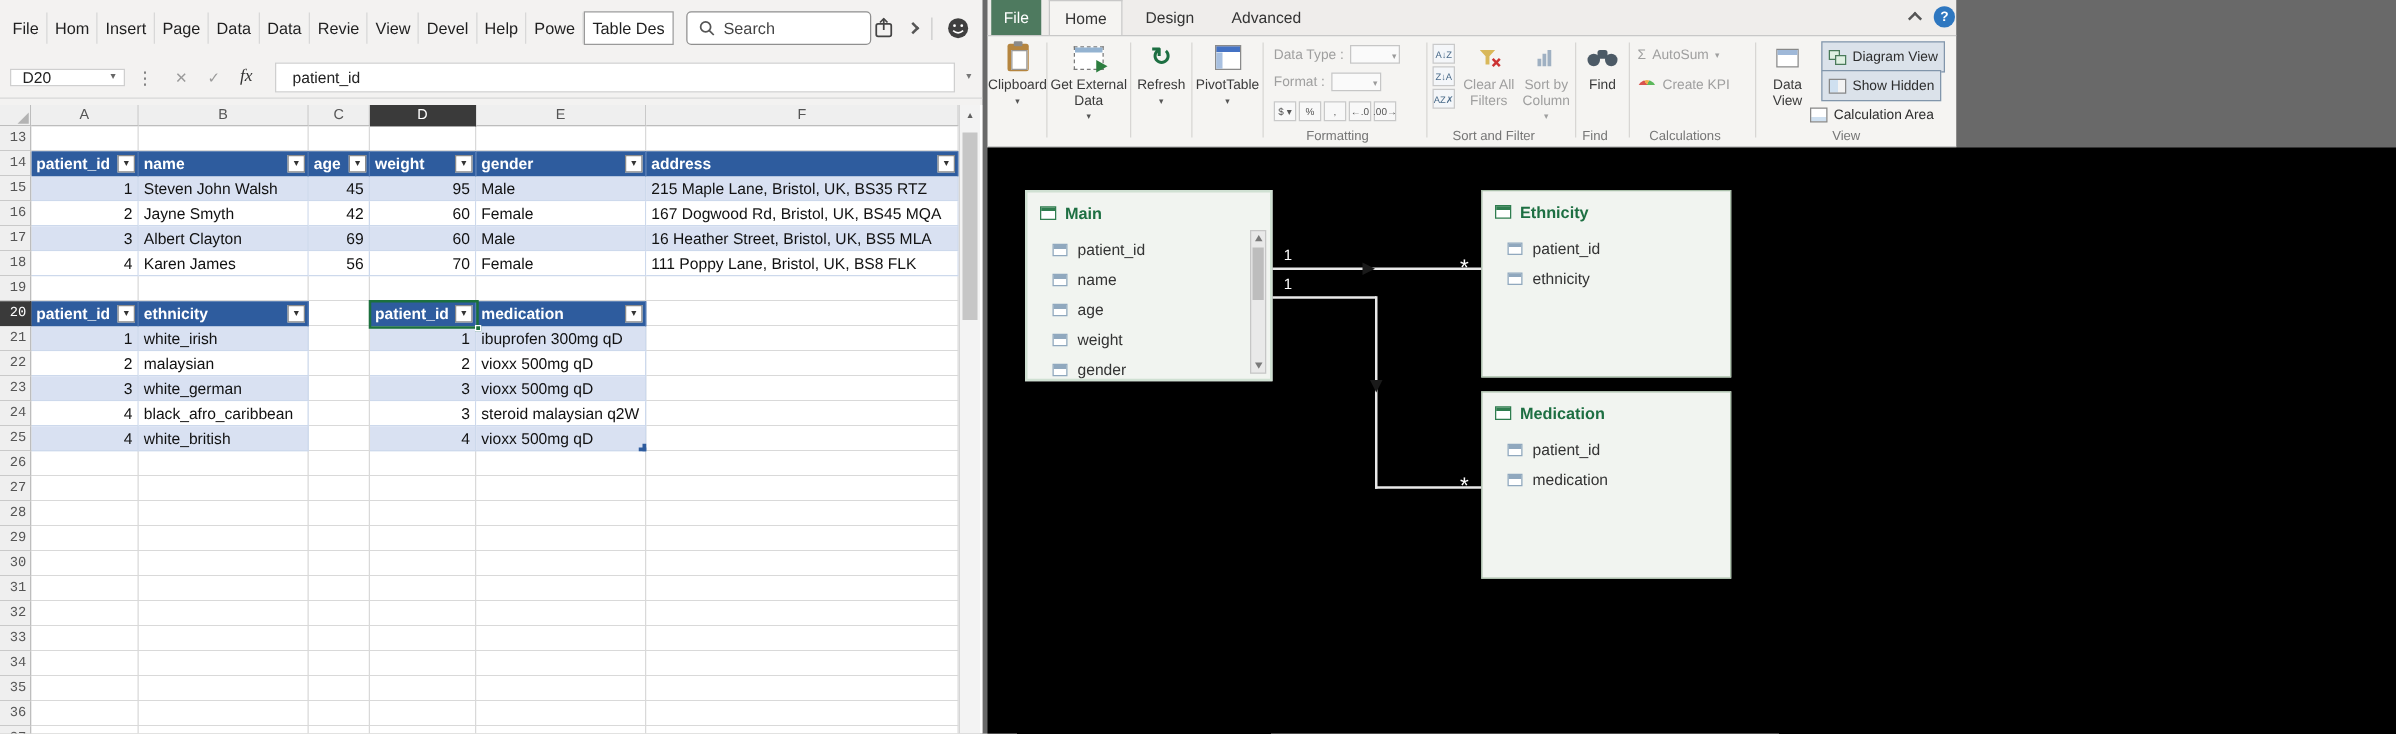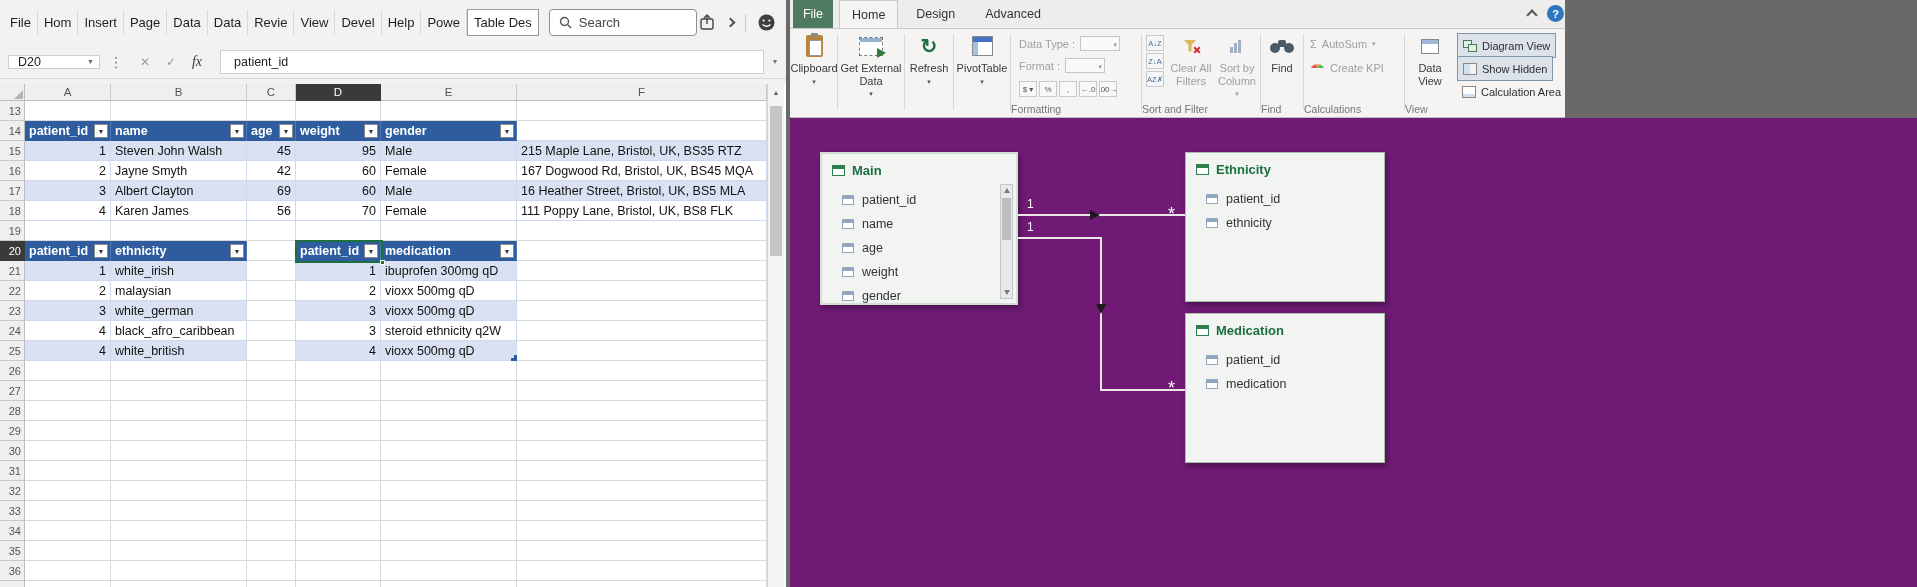--- a/index.html
+++ b/index.html
@@ -24,21 +24,21 @@
   .fx { font-style:italic; font-family:"Liberation Serif",serif; color:#333; font-size:14px; }
   .finput { margin-left:10px; flex:1; height:24px; background:#fff; border:1px solid #cfcfcf; display:flex; align-items:center; padding-left:13px; font-size:12.5px; color:#222; }
   .fexpand { width:22px; text-align:center; color:#777; font-size:7px; }
 
   .xl-gridwrap { position:absolute; left:0; top:84px; width:786px; bottom:0; background:#fff; }
   .corner { position:absolute; left:0; top:0; width:25px; height:17px; background:#efefef; border-right:1px solid #bdbdbd; border-bottom:1px solid #bdbdbd; z-index:4; }
   .corner i { position:absolute; right:1px; bottom:1px; width:0; height:0; border-left:9px solid transparent; border-bottom:9px solid #b3b3b3; }
   .colhdr { position:absolute; top:0; height:17px; background:#efefef; border-right:1px solid #c9c9c9; border-bottom:1px solid #bdbdbd; font-size:11.5px; color:#555; display:flex; align-items:center; justify-content:center; z-index:4; }
   .colhdr.sel { background:#3a3a3a; color:#fff; border-color:#3a3a3a; }
   .rowhdrs { position:absolute; left:0; top:17px; width:25px; z-index:4; }
-  .rowhdr { width:25px; height:20px; background:#efefef; border-right:1px solid #bdbdbd; border-bottom:1px solid #c9c9c9; font-size:11px; color:#555; display:flex; align-items:center; justify-content:flex-end; padding-right:3px; }
+  .rowhdr { width:25px; height:20px; background:#efefef; border-right:1px solid #bdbdbd; border-bottom:1px solid #c9c9c9; font-size:11px; color:#555; display:flex; align-items:center; justify-content:flex-end; padding-right:3px;font-family:Liberation Mono, monospace; }
   .rowhdr.sel { background:#3a3a3a; color:#fff; border-color:#3a3a3a; }
   .gridbg { position:absolute; left:25px; top:17px; width:742px; bottom:0; background:repeating-linear-gradient(to bottom,#ffffff 0px,#ffffff 19px,#d9d9d9 19px,#d9d9d9 20px); z-index:1; }
   .vline { position:absolute; top:17px; bottom:0; width:1px; background:#d9d9d9; z-index:2; }
 
   .xtable { position:absolute; z-index:3; font-size:12.5px; }
   .xrow { display:flex; height:20px; }
   .th { background:#2E5C9E; color:#fff; font-weight:bold; display:flex; align-items:center; padding:0 4px; position:relative; border-right:1px solid #4f77b3; overflow:hidden; white-space:nowrap; }
   .td { display:flex; align-items:center; padding:0 4px; border-right:1px solid #cdd9ec; border-bottom:1px solid #cdd9ec; color:#111; background:#fff; overflow:hidden; white-space:nowrap; }
   .band .td { background:#D9E1F2; }
   .num { justify-content:flex-end; }
@@ -57,21 +57,21 @@
   .pp-tabbar { position:absolute; left:0; top:0; width:775px; height:28px; background:#efedeb; display:flex; align-items:center; }
   .pp-file { width:40px; height:28px; background:#4E7A5F; color:#fff; font-size:12.5px; display:flex; align-items:center; justify-content:center; margin-left:3px; }
   .pp-tab { font-size:12.5px; color:#333; padding:0 12px; margin-left:6px; height:28px; display:flex; align-items:center; }
   .pp-tab.active { background:#f5f4f2; border:1px solid #c8c8c8; border-bottom:none; position:relative; z-index:2; }
   .pp-chev { position:absolute; left:738px; top:11px; width:8px; height:8px; border-top:2px solid #555; border-right:2px solid #555; transform:rotate(-45deg); }
   .pp-help { position:absolute; left:757px; top:5px; width:17px; height:17px; border-radius:50%; background:#2E77C0; color:#fff; font-size:11px; font-weight:bold; display:flex; align-items:center; justify-content:center; }
 
   .pp-ribbon { position:absolute; left:0; top:28px; width:775px; height:90px; background:#f5f4f2; border-top:1px solid #c8c8c8; border-bottom:1px solid #bdbdbd; }
   .gsep { position:absolute; top:5px; bottom:7px; width:1px; background:#d8d6d4; }
   .grp { position:absolute; top:0; height:100%; }
-  .grplabel { position:absolute; bottom:2px; left:0; right:12px; font-size:10.5px; color:#767676; white-space:nowrap; }
+  .grplabel { position:absolute; bottom:2px; left:0; right:12px; text-align:center; font-size:10.5px; color:#767676; white-space:nowrap; }
   .bigbtn { position:absolute; top:4px; display:flex; flex-direction:column; align-items:center; font-size:11px; color:#3a3a3a; text-align:center; line-height:12.5px; }
   .bigbtn .bicon { height:26px; display:flex; align-items:center; justify-content:center; margin-bottom:3px; }
   .dd8 { font-size:7px; color:#555; margin-top:1px; }
   .disabled, .disabled * { color:#9f9f9f !important; }
   .smallrow { position:absolute; display:flex; align-items:center; gap:5px; font-size:11px; color:#9f9f9f; white-space:nowrap; }
   .ddbox { width:40px; height:15px; background:#fafafa; border:1px solid #c6c6c6; position:relative; }
   .ddbox b { position:absolute; right:2px; top:4px; font-size:7px; color:#9a9a9a; font-weight:normal; }
   .numbtn { width:18px; height:16px; border:1px solid #c9c9c9; background:#f8f8f8; font-size:8px; color:#555; display:flex; align-items:center; justify-content:center; }
   .sorticon { width:18px; height:16px; border:1px solid #c9c9c9; background:#f4f6f9; font-size:7.5px; color:#4a6b8a; display:flex; align-items:center; justify-content:center; }
   .vbtn { position:absolute; height:25px; display:flex; align-items:center; gap:5px; font-size:11px; color:#2d2d2d; padding:0 5px; white-space:nowrap; }
@@ -101,21 +101,21 @@
   .ico-kpi { width:15px; height:8px; border-radius:15px 15px 0 0; background:conic-gradient(from 270deg,#d9534f 0 60deg,#f0ad4e 60deg 120deg,#5cb85c 120deg 180deg,rgba(0,0,0,0) 180deg); }
   .ico-dv { width:18px; height:15px; background:#fff; border:1px solid #888; position:relative; }
   .ico-dv:before { content:""; position:absolute; left:0; top:0; right:0; height:4px; background:#9fb8d8; }
   .ico-dgv { position:relative; width:14px; height:12px; }
   .ico-dgv:before { content:""; position:absolute; left:0; top:0; width:7px; height:6px; border:1px solid #4a7a5a; background:#dff0e2; }
   .ico-dgv:after { content:""; position:absolute; right:0; bottom:0; width:7px; height:6px; border:1px solid #4a7a5a; background:#dff0e2; }
   .ico-sh { width:14px; height:12px; border:1px solid #888; background:linear-gradient(to right,#cfe0f0 0 50%,#f3f3f3 50% 100%); }
   .ico-ca { width:14px; height:12px; border:1px solid #888; background:linear-gradient(#fff 0 7px,#cfe0f0 7px 100%); }
 
   
-  .diagram { position:absolute; left:0; top:118px; width:1127px; bottom:0; background:#701a75; overflow:hidden; }
+  .diagram { position:absolute; left:0; top:118px; width:1127px; bottom:0; background:#000000; overflow:hidden; }
   .entity { position:absolute; background:#f1f4f0; border:1px solid #a9bfa9; box-shadow:2px 3px 6px rgba(0,0,0,.35); overflow:hidden; }
   .entity.sel { border:2px solid #cfe0d2; }
   .etitle { display:flex; align-items:center; gap:7px; padding:9px 10px 3px 10px; font-size:13px; font-weight:bold; color:#1D6F42; }
   .efields { margin-top:7px; }
   .efield { display:flex; align-items:center; gap:8px; height:24px; padding-left:20px; font-size:12.5px; color:#333; }
   .tblico { width:12px; height:10px; border:1px solid #90a8be; background:linear-gradient(#90a8be 0 3px,#fff 3px 100%); flex:none; }
   .tblico.green { width:13px; height:11px; border-color:#2f7d4f; background:linear-gradient(#2f7d4f 0 3px,#fff 3px 100%); }
   .ent-scroll { position:absolute; right:3px; top:30px; bottom:4px; width:13px; background:#e9e9e9; border:1px solid #c6c6c6; }
   .ent-up { position:absolute; left:3px; top:3px; width:0; height:0; border-left:3px solid transparent; border-right:3px solid transparent; border-bottom:5px solid #7a7a7a; }
   .ent-dn { position:absolute; left:3px; bottom:3px; width:0; height:0; border-left:3px solid transparent; border-right:3px solid transparent; border-top:5px solid #7a7a7a; }
@@ -249,20 +249,24 @@
               <span class="fbox">▼</span>
             </div>
           <div class="th cD">
               <span>weight</span>
               <span class="fbox">▼</span>
             </div>
           <div class="th cE">
               <span>gender</span>
               <span class="fbox">▼</span>
             </div>
+          <div class="th cF">
+              <span>address</span>
+              <span class="fbox">▼</span>
+            </div>
         </div>
         <div class="xrow band">
           <div class="td cA num">1</div>
           <div class="td cB">Steven John Walsh</div>
           <div class="td cC num">45</div>
           <div class="td cD num">95</div>
           <div class="td cE">Male</div>
           <div class="td cF">215 Maple Lane, Bristol, UK, BS35 RTZ</div>
         </div>
         <div class="xrow">
@@ -342,21 +346,21 @@
         <div class="xrow">
           <div class="td cD num">2</div>
           <div class="td cE">vioxx 500mg qD</div>
         </div>
         <div class="xrow band">
           <div class="td cD num">3</div>
           <div class="td cE">vioxx 500mg qD</div>
         </div>
         <div class="xrow">
           <div class="td cD num">3</div>
-          <div class="td cE">steroid ethnicity q2W</div>
+          <div class="td cE">steroid malaysian q2W</div>
         </div>
         <div class="xrow band">
           <div class="td cD num">4</div>
           <div class="td cE">vioxx 500mg qD</div>
         </div>
       </div>
 
       <div class="selbox">
           <i></i>
         </div>
@@ -505,21 +509,21 @@
           <span>Data View</span>
         </div>
         <div class="vbtn on" style="left:52px;top:4px">
           <span class="ico-dgv"></span>
           <span>Diagram View</span>
         </div>
         <div class="vbtn on" style="left:52px;top:27px">
           <span class="ico-sh"></span>
           <span>Show Hidden</span>
         </div>
-        <div class="vbtn" style="left:52px;top:50px">
+        <div class="vbtn" style="left:38px;top:50px">
           <span class="ico-ca"></span>
           <span>Calculation Area</span>
         </div>
         <div class="grplabel">View</div>
       </div>
     </div>
 
     <div class="diagram">
 
       <div class="entity sel" style="left:30px;top:34px;width:198px;height:153px">

